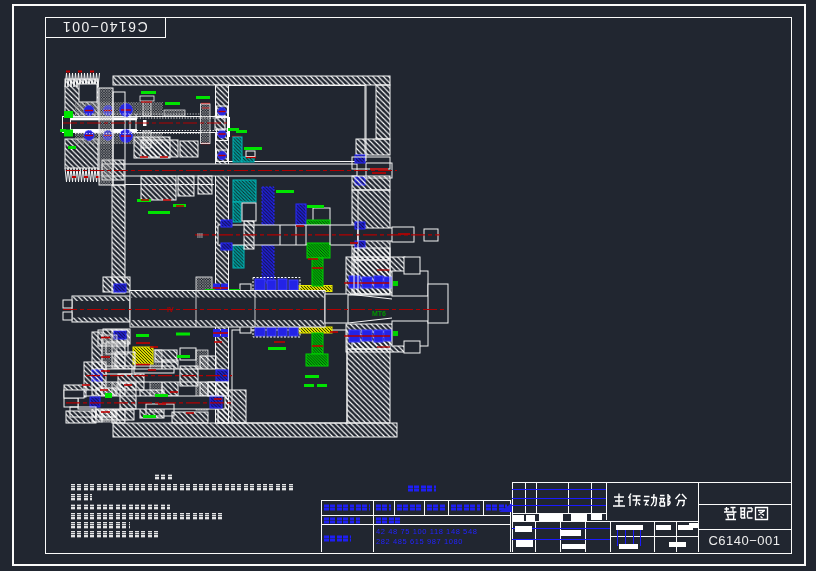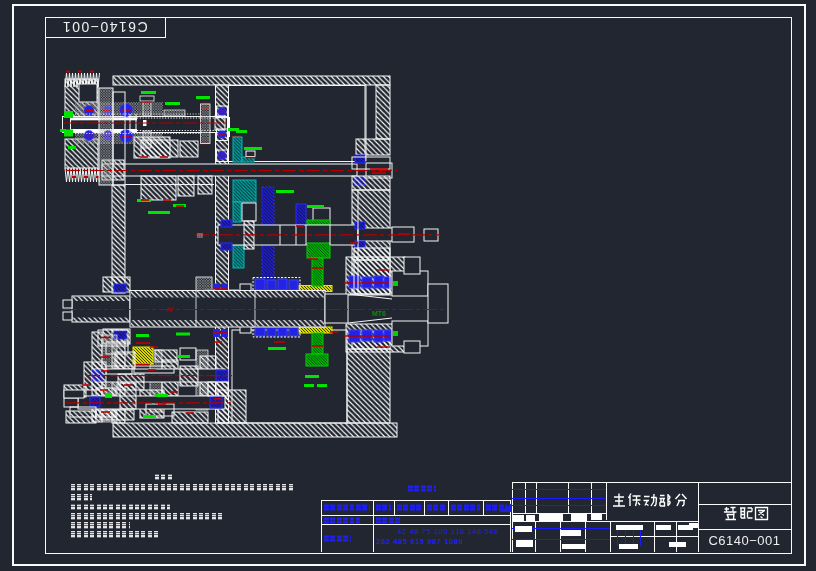--- a/index.html
+++ b/index.html
@@ -474,22 +474,22 @@
 
  <div class="ztb" style="left:324px;top:504px;width:46px;height:7px;"></div>
  <div class="ztb" style="left:376px;top:504px;width:15px;height:7px;"></div>
  <div class="ztb" style="left:397px;top:504px;width:24px;height:7px;"></div>
  <div class="ztb" style="left:427px;top:504px;width:18px;height:7px;"></div>
  <div class="ztb" style="left:451px;top:504px;width:29px;height:7px;"></div>
  <div class="ztb" style="left:486px;top:504px;width:21px;height:7px;"></div>
  <div class="ztb" style="left:324px;top:517px;width:36px;height:6.5px;"></div>
  <div class="ztb" style="left:376px;top:517px;width:24px;height:6.5px;"></div>
  <div class="ztb" style="left:324px;top:535px;width:27px;height:7px;"></div>
- <div class="bnum" style="left:376px;top:527px;margin-left:21px;">42 48 75 100 118 148 548</div>
- <div class="bnum" style="left:376px;top:537px;font-weight:bold;">282 485 615 987 1080</div>
+ <div class="bnum" style="left:376px;top:527px;">42 48 75 100 118 148 548</div>
+ <div class="bnum" style="left:376px;top:537px;">282 485 615 987 1080</div>
 </div>
 
 <svg class="abs" style="left:498px;top:500px;" width="16" height="14" viewBox="0 0 16 14">
  <path d="M1,12 L14,3 L14,12 Z" fill="#2020dd"></path>
 </svg>
 
 <div id="titleblock">
 
  <div class="wline" style="left:512px;top:482px;width:279px;height:1px;"></div>
  <div class="wline" style="left:512px;top:513px;width:94px;height:1px;"></div>

